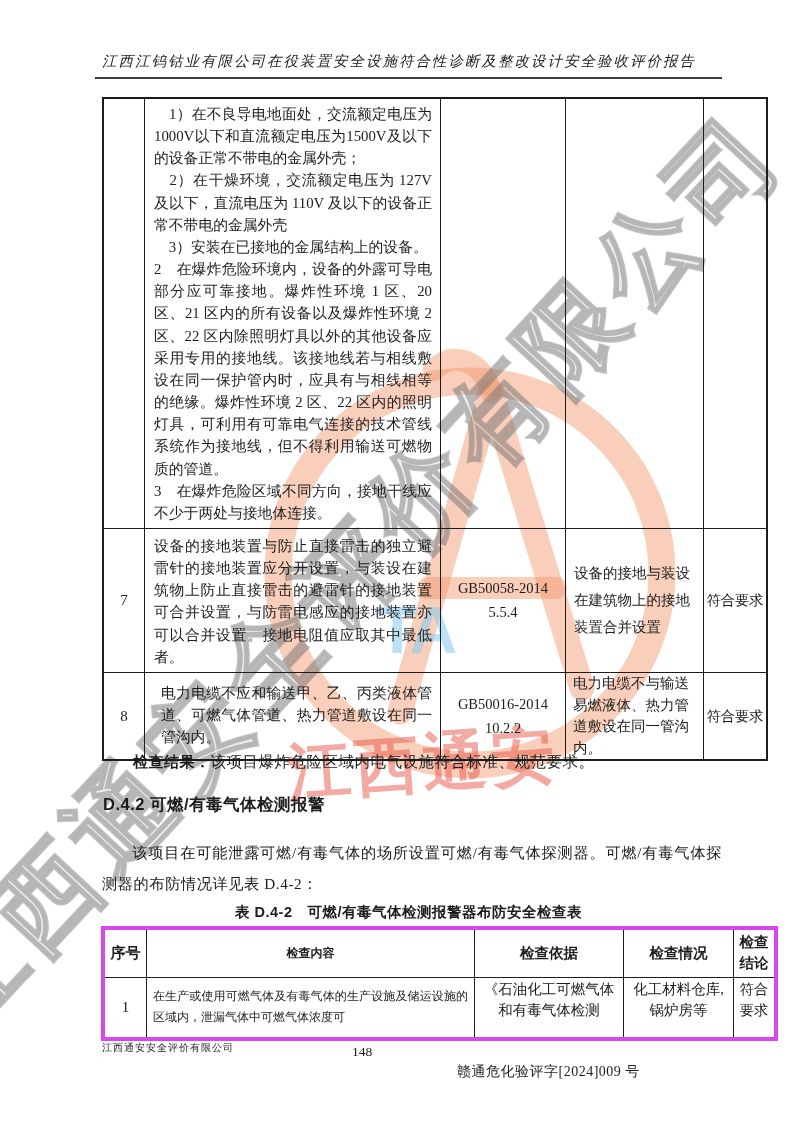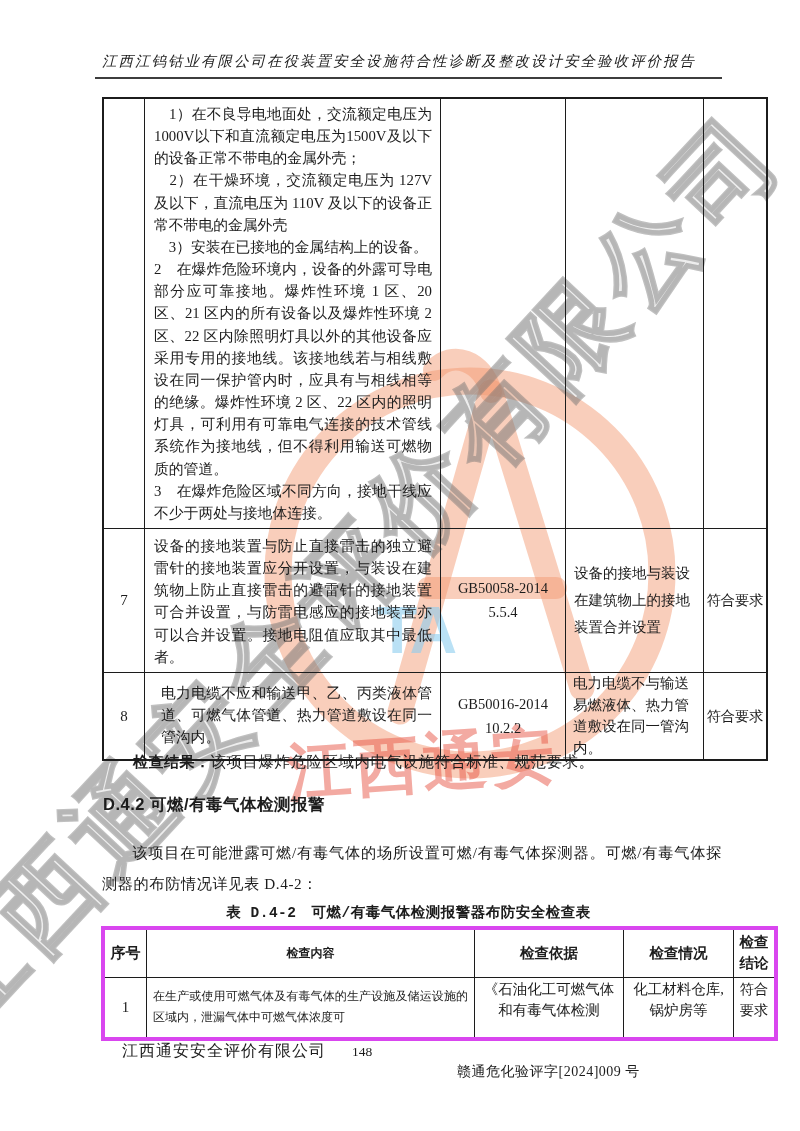--- a/index.html
+++ b/index.html
@@ -64,31 +64,31 @@
     font-family:"Liberation Sans","DejaVu Sans",sans-serif;
     font-weight:bold;font-size:16.5px;letter-spacing:0.5px;
   }
   .sec-paragraph{
     position:absolute;left:102px;top:838px;width:620px;
     font-size:15.2px;line-height:30.5px;text-indent:2em;text-align:justify;
     letter-spacing:0.6px;
   }
   .t2-title{
     position:absolute;left:95px;top:903px;width:627px;text-align:center;
-    font-family:Liberation Mono, monospace;
+    font-family:Liberation Sans, sans-serif;
     font-weight:bold;font-size:14.5px;letter-spacing:0.5px;
   }
   .t2{position:absolute;left:101px;top:926px;width:621px;border:4px solid #d946ef;}
   .t2 th{font-size:14.5px;font-weight:bold;text-align:center;vertical-align:middle;line-height:21px;padding:0 2px;}
   .t2 .c-seq{width:37px;text-align:center;vertical-align:middle;font-size:15px;}
   .t2 .c-content{width:315px;text-align:justify;vertical-align:top;padding:8px 6px;font-size:12px;line-height:21.5px;}
   .t2 .c-basis{width:138px;text-align:center;vertical-align:top;font-size:14.5px;line-height:21.5px;padding:1px 5px;}
   .t2 .c-situation{width:95px;text-align:center;vertical-align:top;font-size:14.5px;line-height:21.5px;padding:1px 7px;}
   .t2 .c-conclusion{width:36px;text-align:center;vertical-align:top;font-size:14.2px;line-height:21.5px;padding:1px 2px;}
-  .footer-company{position:absolute;left:102px;top:1041px;font-size:16px;letter-spacing:1px;margin-left:20px;}
+  .footer-company{position:absolute;left:102px;top:1041px;font-size:10px;letter-spacing:1px;}
   .footer-page{position:absolute;left:352px;top:1044px;font-size:13.5px;}
   .footer-docnum{position:absolute;left:457px;top:1063px;font-size:14px;letter-spacing:0.5px;}
 </style>
 </head>
 <body>
 
 <div class="page">
 
   <div class="wm-layer">
     <svg class="wm-svg" width="800" height="1131" viewBox="0 0 800 1131">

